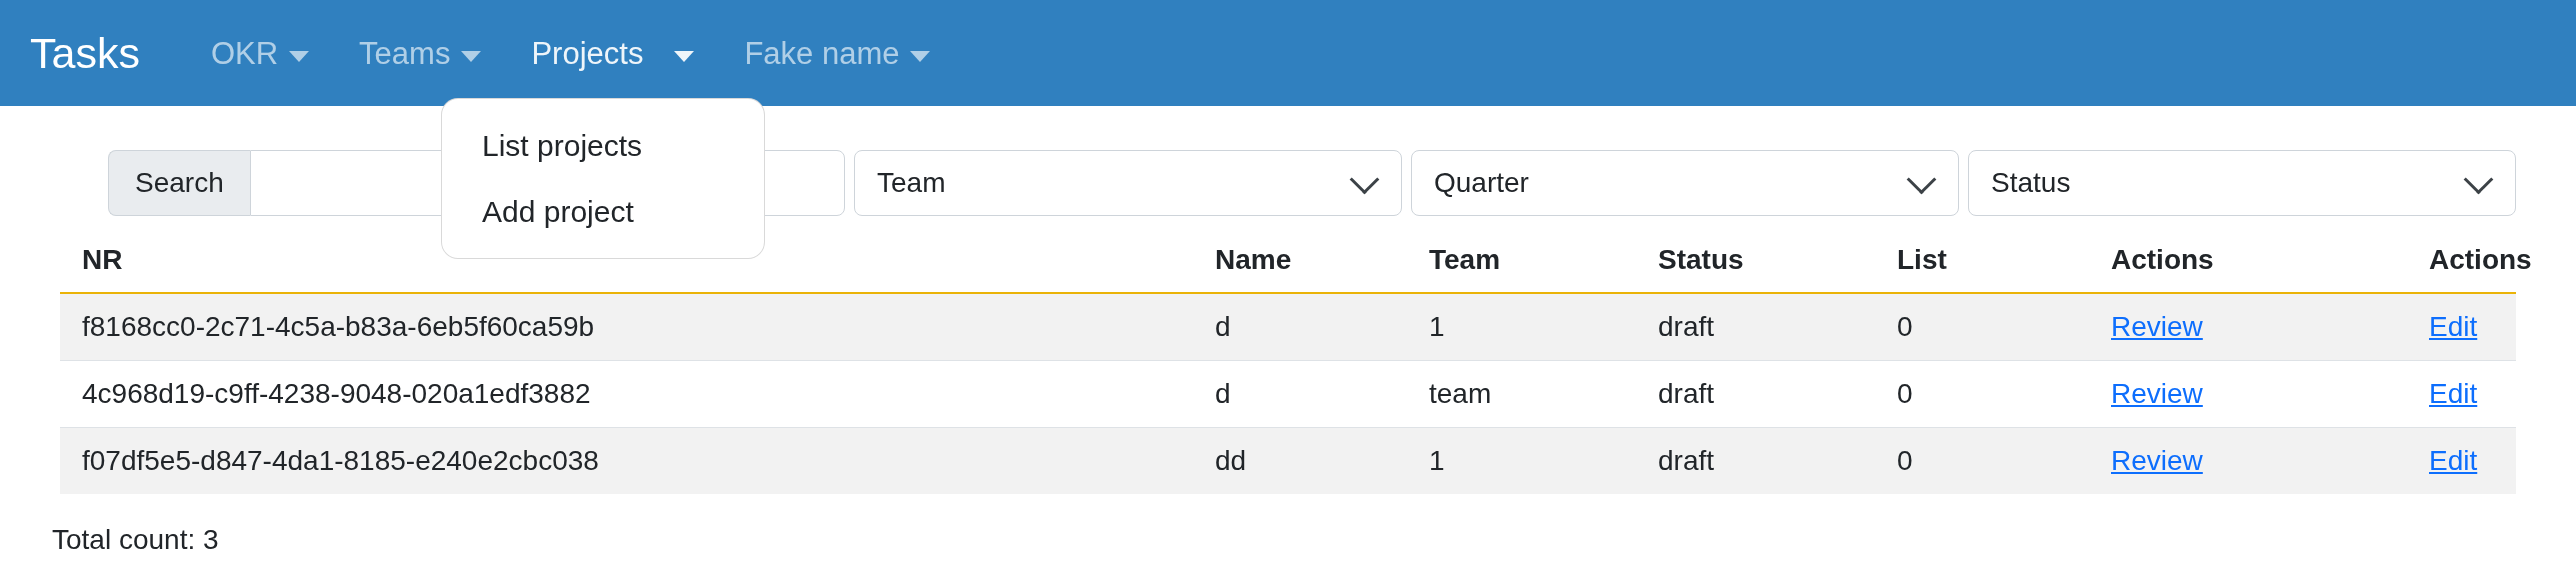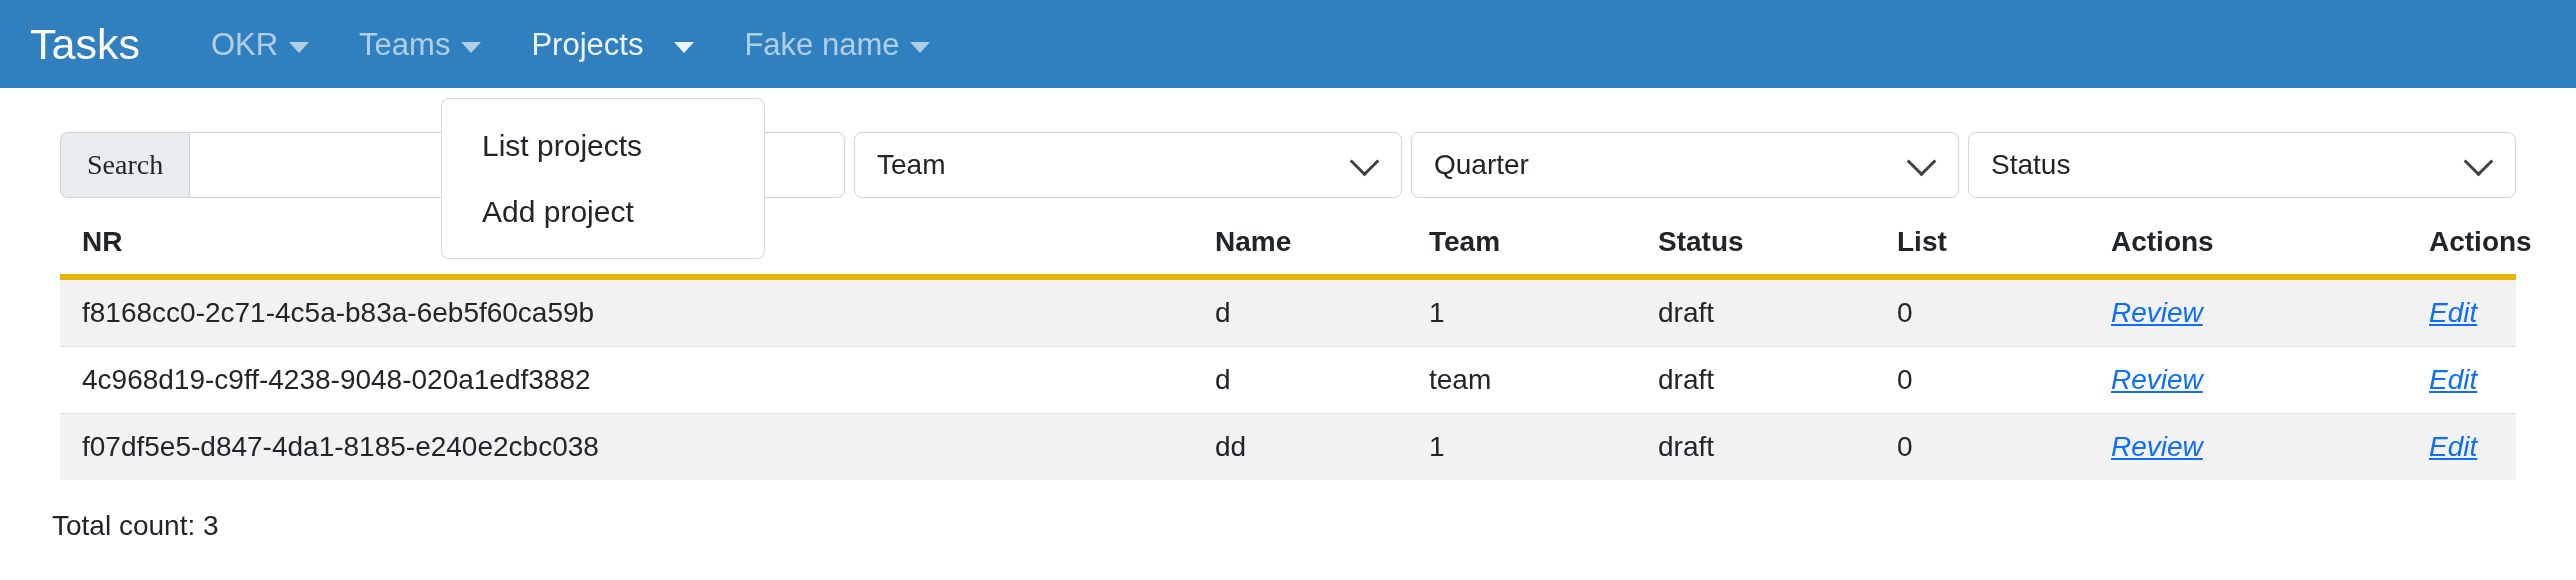--- a/index.html
+++ b/index.html
@@ -13,21 +13,21 @@
     font-family: "Liberation Sans", sans-serif;
     font-size: 27px;
     color: #212529;
     overflow: hidden;
     position: relative;
   }
 
   
   .navbar {
     background: #3080bf;
-    height: 88px;
+    height: 106px;
     display: flex;
     align-items: center;
     padding: 0 0 0 30px;
     box-sizing: border-box;
     position: relative;
     z-index: 5;
   }
   .navbar-brand {
     color: #ffffff;
     font-size: 43px;
@@ -68,21 +68,21 @@
   }
 
   
   .dropdown-menu {
     position: absolute;
     left: 441px;
     top: 98px;
     width: 324px;
     background: #ffffff;
     border: 1px solid rgba(0,0,0,0.15);
-    border-radius: 8px;
+    border-radius: 17px;
     padding: 14px 0;
     box-sizing: border-box;
     z-index: 40;
   }
   .dropdown-item {
     padding: 11px 40px;
     font-size: 30px;
     color: #212529;
     white-space: nowrap;
     cursor: pointer;
@@ -113,21 +113,22 @@
     border: 1px solid #ced4da;
     border-right: none;
     border-radius: 8px 0 0 8px;
     padding: 0 26px;
     font-size: 28px;
     color: #212529;
     display: flex;
     align-items: center;
     cursor: pointer;
     white-space: nowrap;
-    font-family: Liberation Serif, serif;
+    font-family: Liberation Sans, sans-serif;
+    margin-left: 48px;
   }
   .search-input {
     flex: 1;
     border: 1px solid #ced4da;
     border-radius: 0 8px 8px 0;
     background: #ffffff;
     padding: 0 22px;
     font-size: 28px;
     color: #212529;
     font-family: "Liberation Sans", sans-serif;
@@ -179,21 +180,21 @@
   table.data-table {
     width: 100%;
     border-collapse: collapse;
     font-size: 28px;
     table-layout: fixed;
   }
   table.data-table th {
     text-align: left;
     font-weight: bold;
     padding: 16px 22px;
-    border-bottom: 6px solid #eab308;
+    border-bottom: 2px solid #eab308;
     color: #212529;
     white-space: nowrap;
   }
   table.data-table td {
     padding: 17px 22px;
     border-top: 1px solid #dee2e6;
     color: #212529;
     overflow: hidden;
     text-overflow: ellipsis;
     white-space: nowrap;
@@ -209,21 +210,20 @@
   .col-team   { width: 229px; }
   .col-status { width: 239px; }
   .col-lider  { width: 214px; }
   .col-act1   { width: 318px; }
   .col-act2   { width: auto; }
 
   a.tlink {
     color: #0d6efd;
     text-decoration: underline;
     cursor: pointer;
-    font-style: italic;
   }
 
   .total-count {
     padding: 30px 60px 0 52px;
     font-size: 28px;
     color: #212529;
   }
 </style>
 </head>
 <body>

